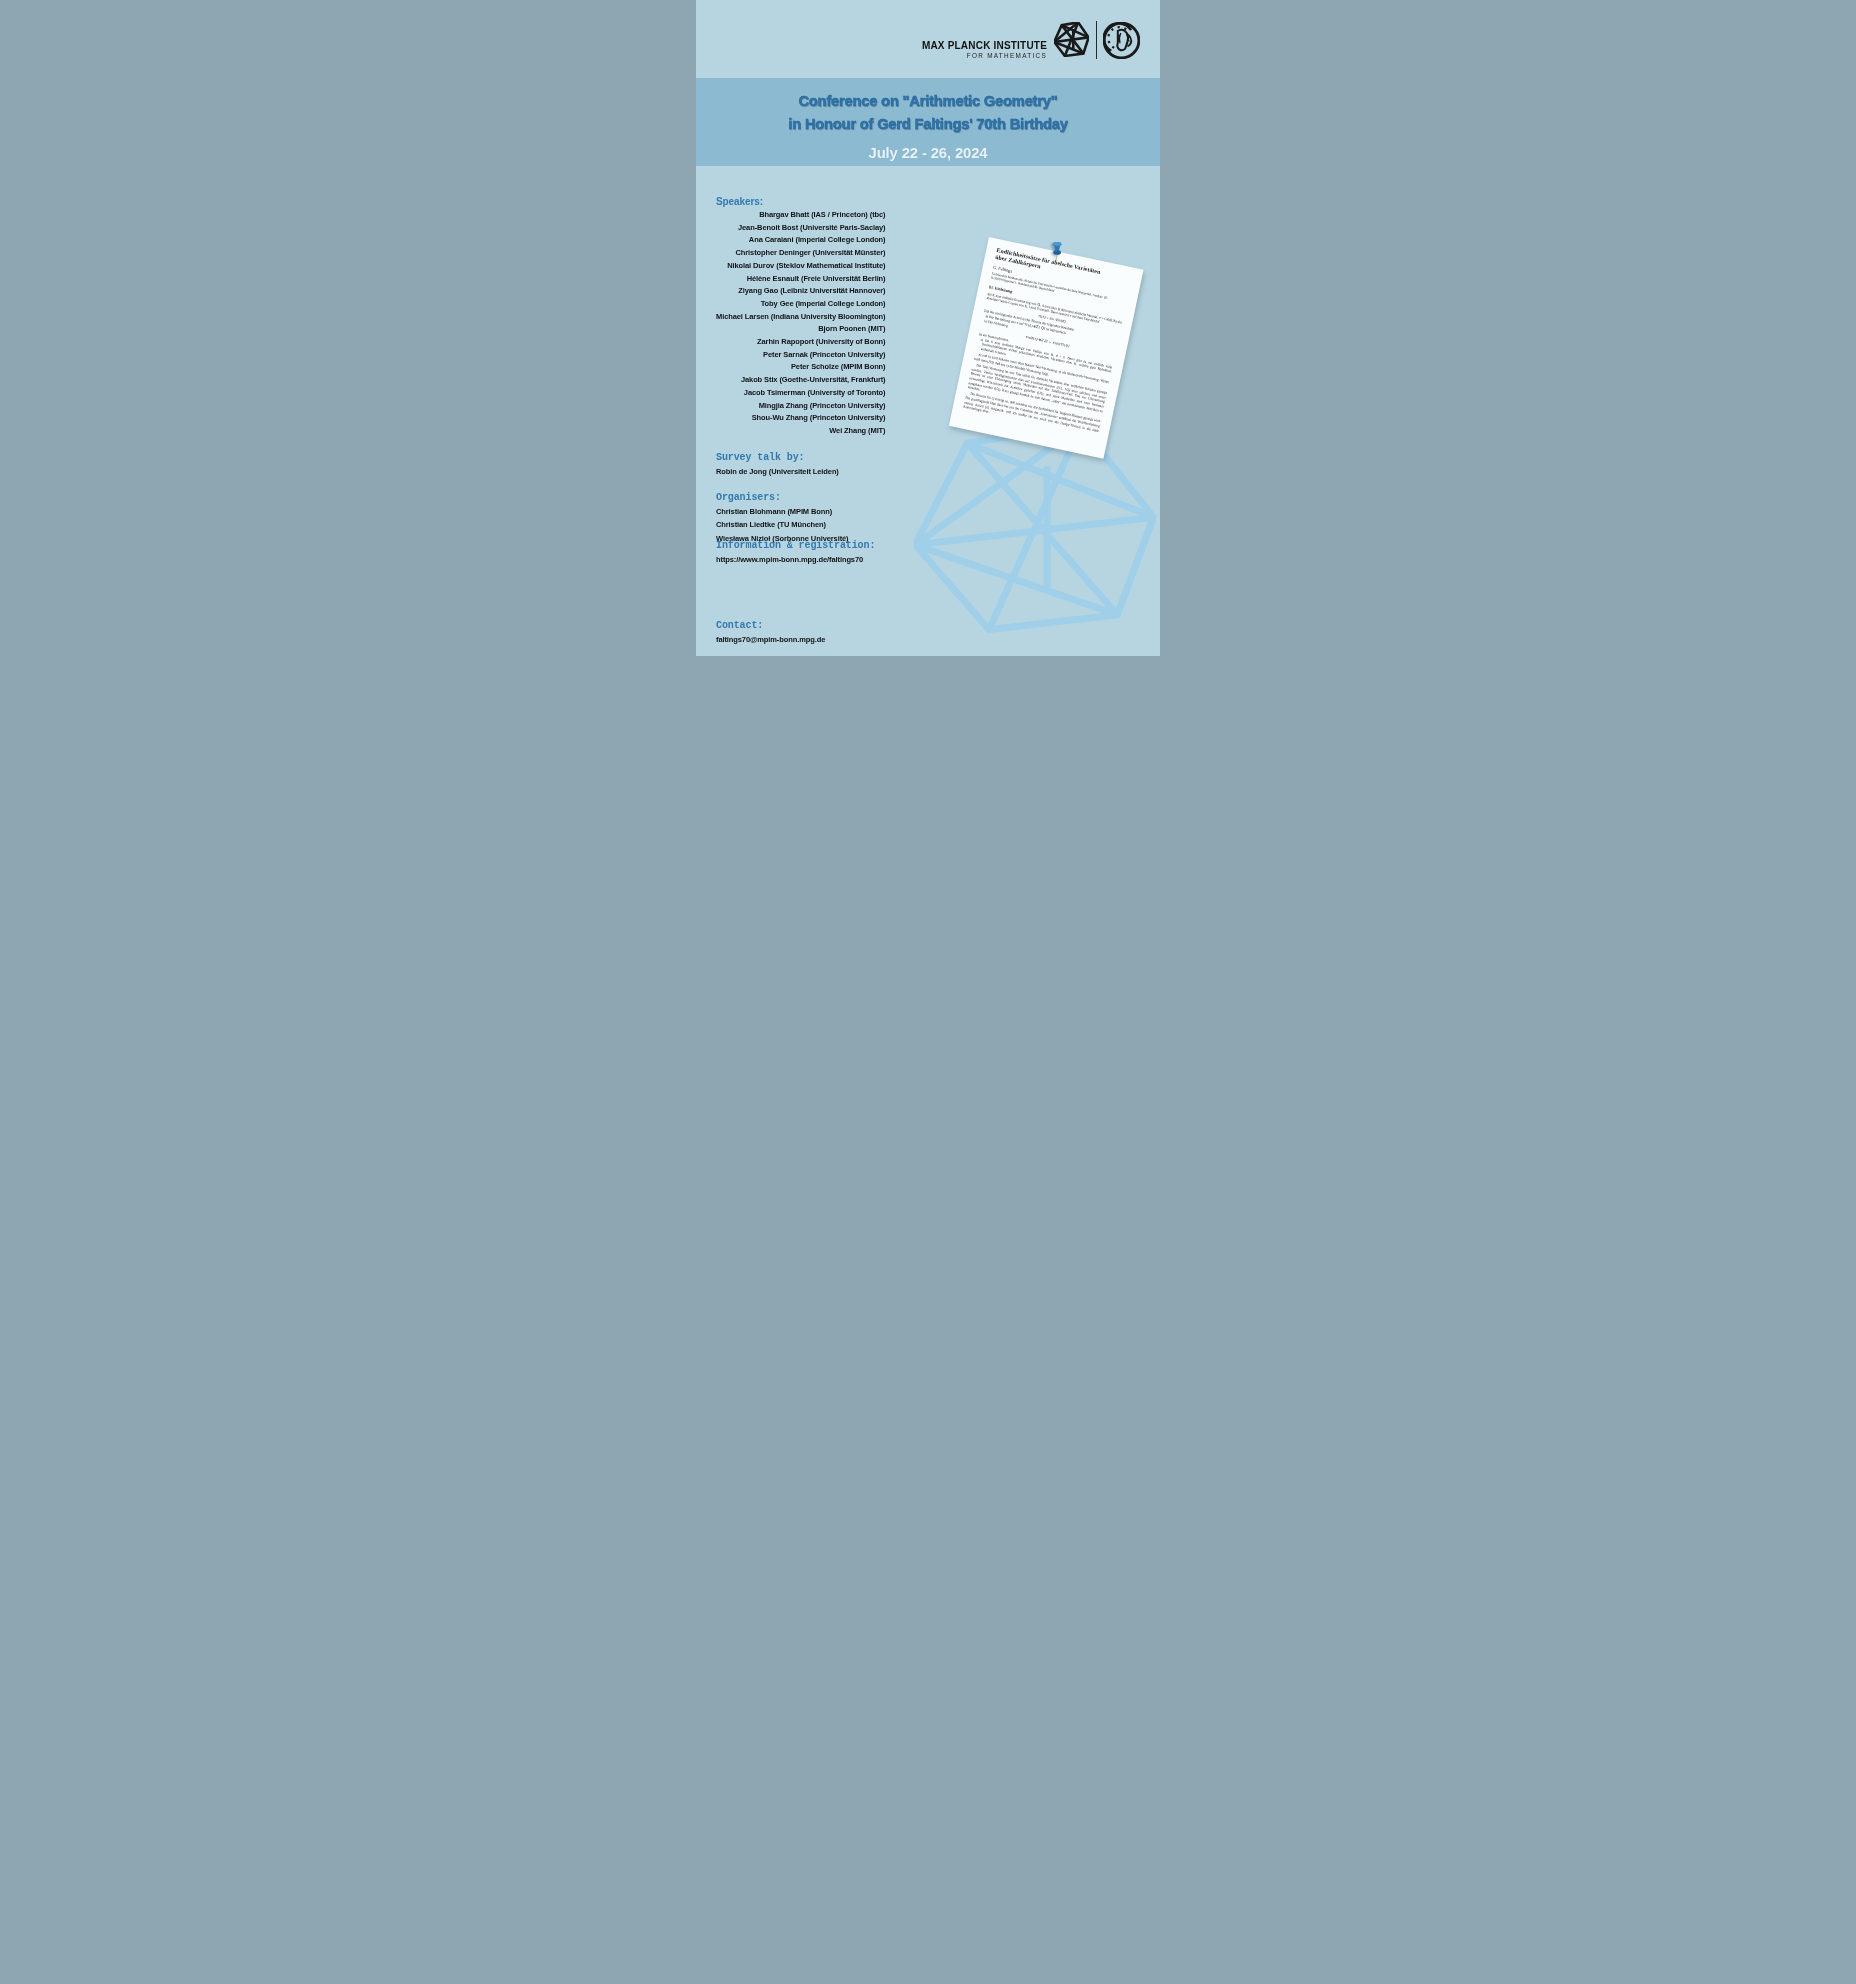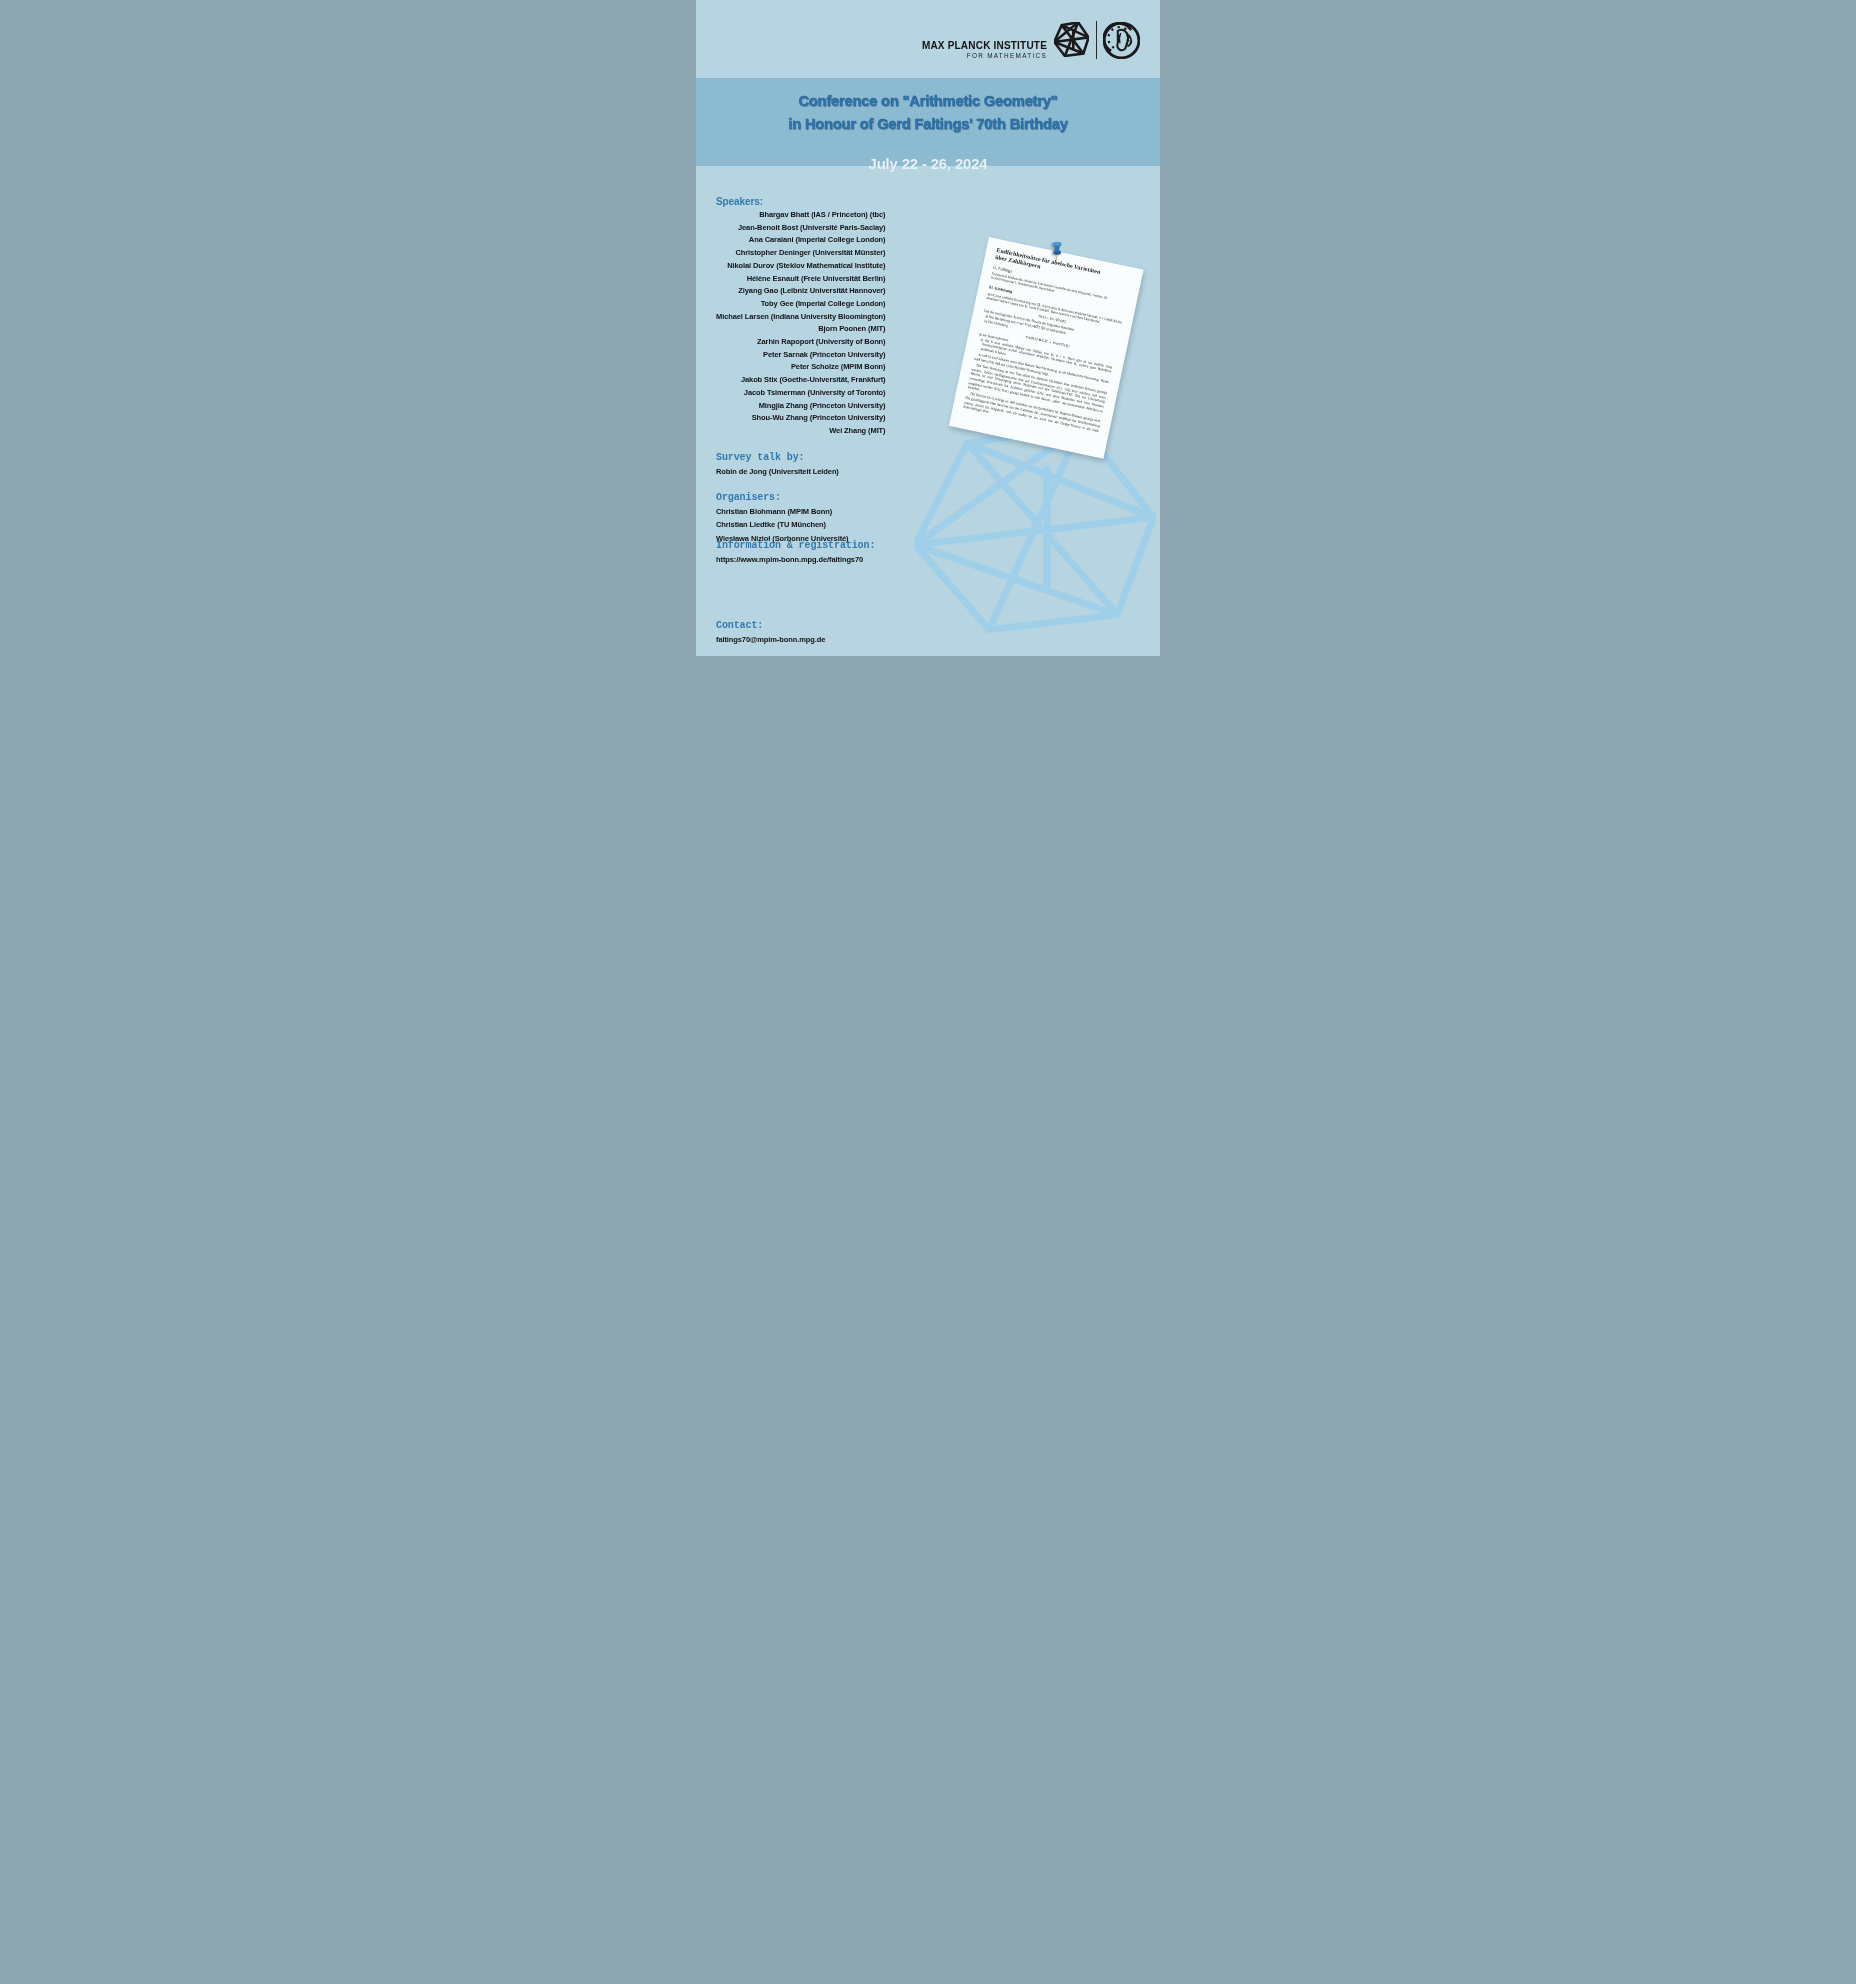--- a/index.html
+++ b/index.html
@@ -17,21 +17,21 @@
   .logo-poly path,.logo-medal .ln{fill:none;stroke:#1a1a1a;vector-effect:non-scaling-stroke;}
   .logo-poly path{stroke-width:2.6px;}
   
   .banner{position:absolute;left:0;top:78px;width:100%;height:88px;background:#8cbad1;text-align:center;}
   .banner-title{
     margin-top:12.3px;font-size:14.7px;line-height:22.6px;font-weight:700;letter-spacing:-0.2px;
     color:#2e75ad;-webkit-text-stroke:0.4px #1f5f92;
     text-shadow:0.8px 0.8px 0.8px rgba(47,76,99,.45);
   }
   .banner-date{
-    margin-top:20px;font-size:15px;font-weight:700;letter-spacing:-0.2px;color:#e9f2f8;
+    margin-top:9px;font-size:15px;font-weight:700;letter-spacing:-0.2px;color:#e9f2f8;
     text-shadow:0.4px 0.4px 0.4px rgba(90,120,140,.35);
   }
   
   .section{position:absolute;left:20px;}
   .sec-heading{font-size:10px;font-weight:700;color:#3279b0;letter-spacing:-0.1px;}
   .line{font-size:7.5px;font-weight:700;letter-spacing:-0.1px;color:#101216;white-space:nowrap;}
   .speakers .sec-heading{line-height:14px;}
   .speakers .line{line-height:12.7px;text-align:right;}
   .small-sec .sec-heading{line-height:13.5px;font-family:Liberation Mono, monospace;}
   .small-sec .line{line-height:13.5px;}

